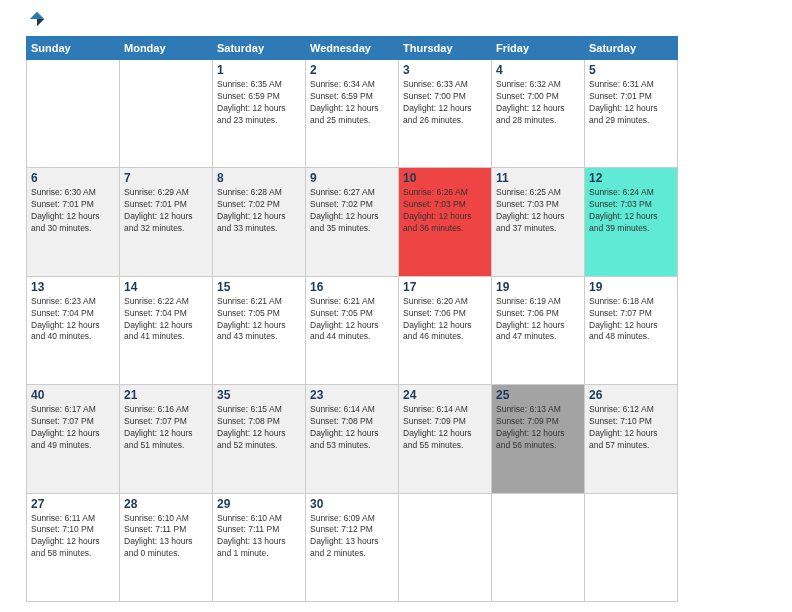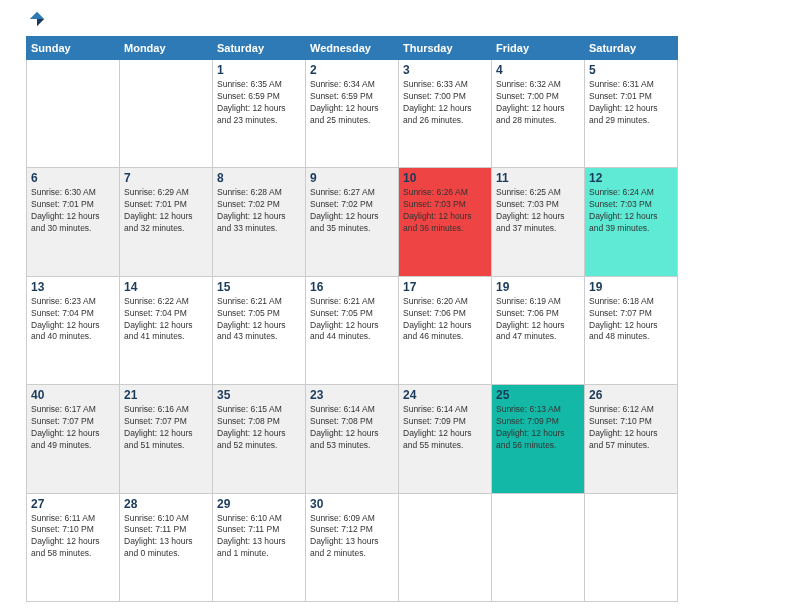--- a/index.html
+++ b/index.html
@@ -231,21 +231,21 @@
             <div class="day-info">Sunrise: 6:15 AM<br>Sunset: 7:08 PM<br>Daylight: 12 hours and 52 minutes.</div>
           </td>
           <td style="background: rgb(240, 240, 240);">
             <span class="day-number">23</span>
             <div class="day-info">Sunrise: 6:14 AM<br>Sunset: 7:08 PM<br>Daylight: 12 hours and 53 minutes.</div>
           </td>
           <td style="background: rgb(240, 240, 240);">
             <span class="day-number">24</span>
             <div class="day-info">Sunrise: 6:14 AM<br>Sunset: 7:09 PM<br>Daylight: 12 hours and 55 minutes.</div>
           </td>
-          <td style="background: #14b8a6;">
+          <td style="background: #a3a3a3;">
             <span class="day-number">25</span>
             <div class="day-info">Sunrise: 6:13 AM<br>Sunset: 7:09 PM<br>Daylight: 12 hours and 56 minutes.</div>
           </td>
           <td style="background: rgb(240, 240, 240);">
             <span class="day-number">26</span>
             <div class="day-info">Sunrise: 6:12 AM<br>Sunset: 7:10 PM<br>Daylight: 12 hours and 57 minutes.</div>
           </td>
         </tr>
         <tr>
           <td>

